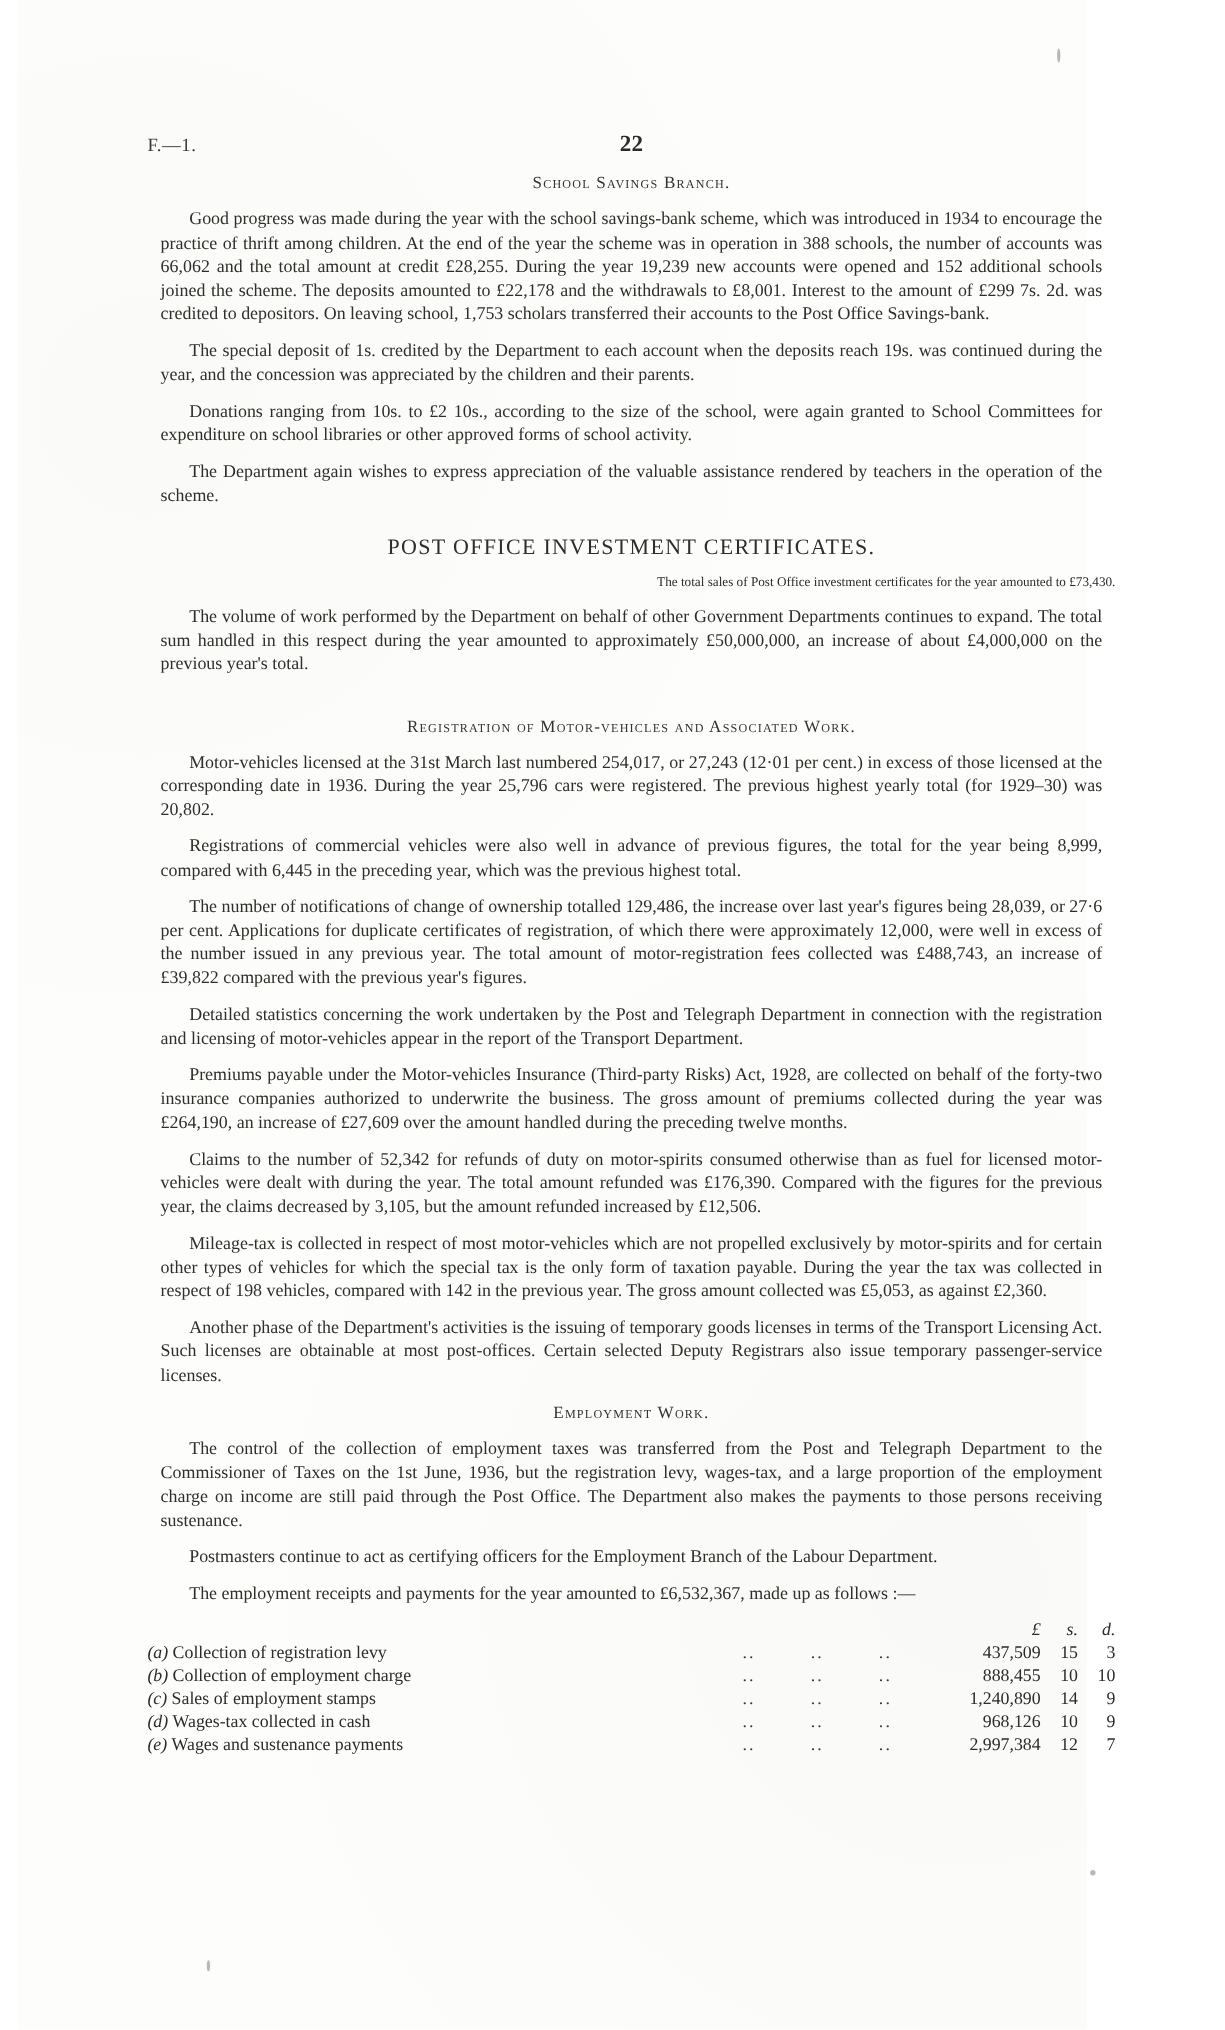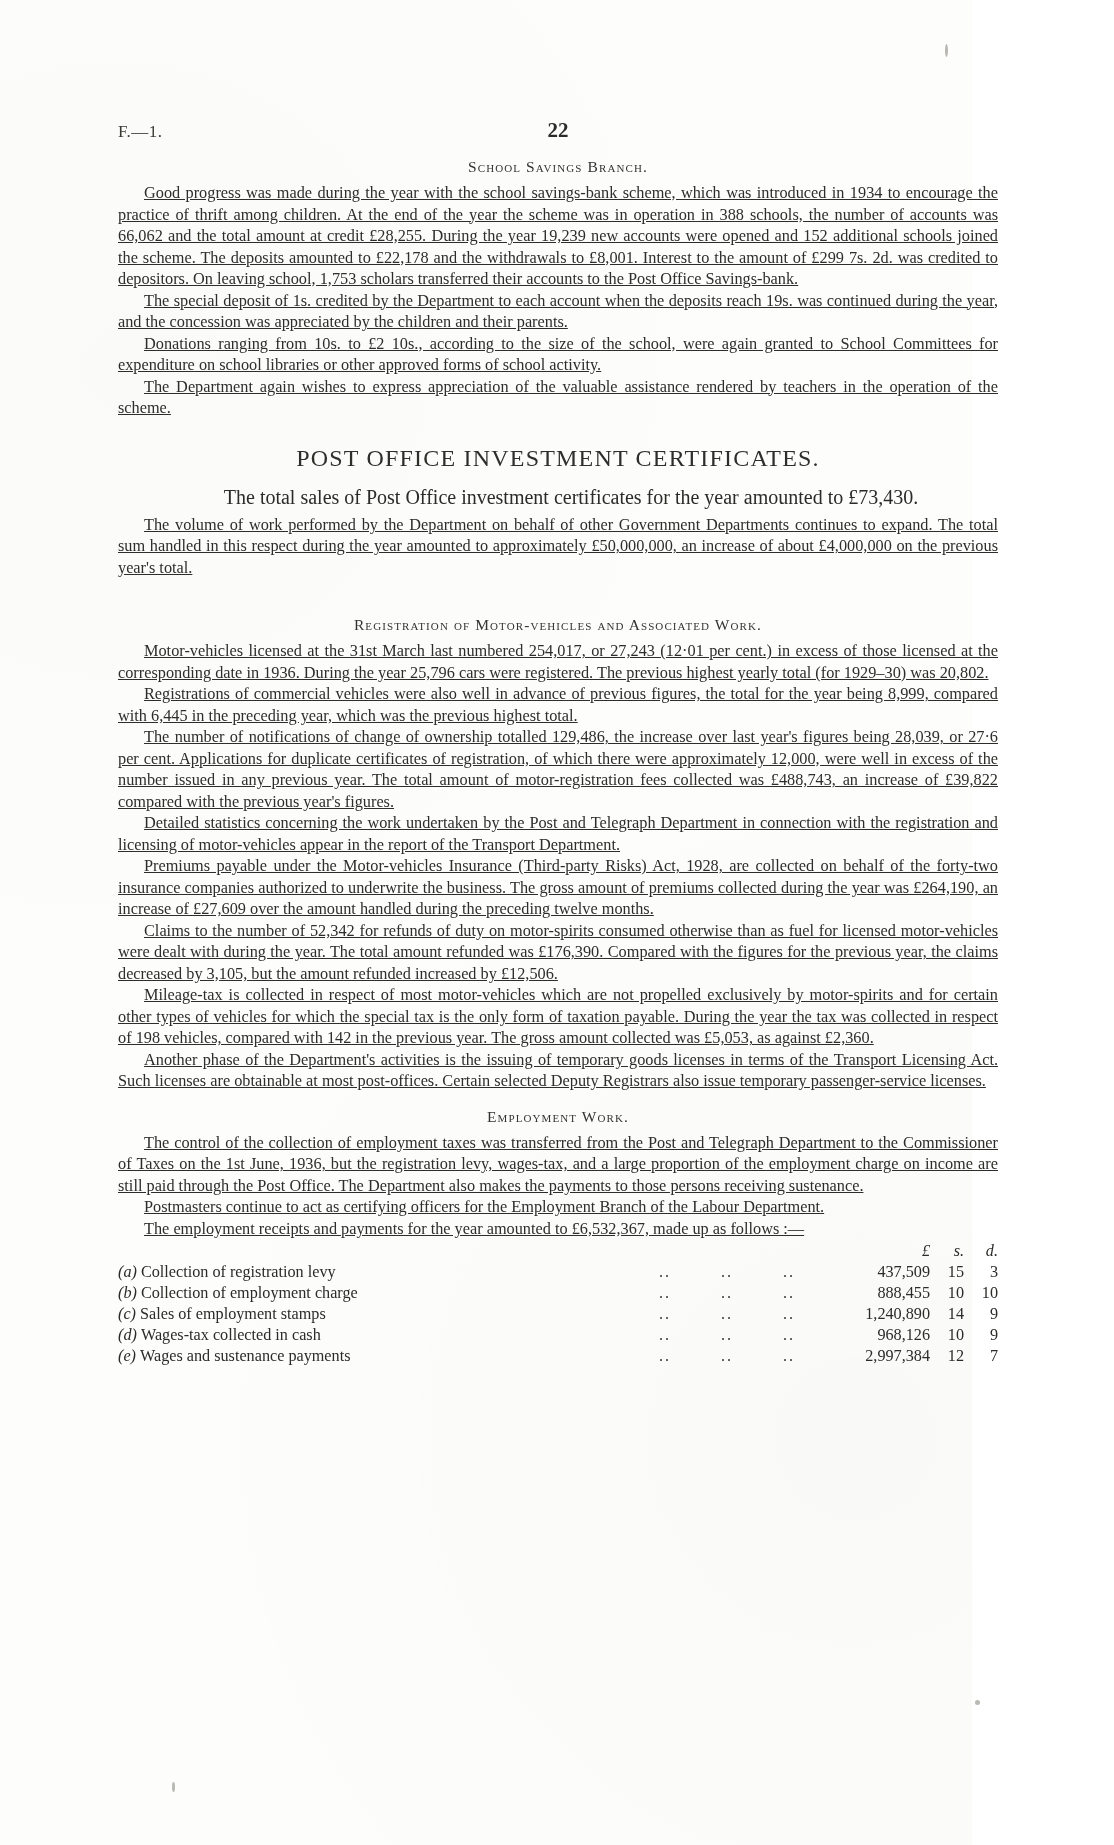--- a/index.html
+++ b/index.html
@@ -10,21 +10,21 @@
   body {
     width: 1114px;
     height: 1845px;
     position: relative;
     font-family: "Liberation Serif", serif;
     color: #2b2b28;
     overflow: hidden;
   }
   .page {
     position: absolute;
-    top: 0; left: 0;
+    top: 0; left: 16px;
     width: 972px;
     height: 1845px;
     background: #fdfdfb;
     background-image:
       radial-gradient(circle at 12% 20%, rgba(0,0,0,0.012) 0%, rgba(0,0,0,0) 38%),
       radial-gradient(circle at 88% 78%, rgba(0,0,0,0.014) 0%, rgba(0,0,0,0) 42%);
   }
   .content {
     position: absolute;
     top: 118px;
@@ -58,40 +58,39 @@
   h2.sec {
     font-size: 15.5px;
     font-variant: small-caps;
     letter-spacing: 1.1px;
     text-align: center;
     font-weight: normal;
     margin: 10px 0 6px 0;
     color: #33332f;
   }
   h2.sec-caps {
-    font-size: 24px;
+    font-size: 20px;
     text-align: center;
     letter-spacing: 1.2px;
     font-weight: normal;
     margin: 26px 0 12px 0;
     color: #2e2e2a;
   }
   p.para {
     font-size: 16.3px;
     line-height: 1.32;
     text-align: justify;
-    margin: 0;
+    margin: 12px;
     text-indent: 26px;
     color: #2d2d29;
-    text-decoration: underline;
   }
   p.lead {
-    font-size: 20px;
+    font-size: 12px;
     line-height: 1.32;
-    text-align: center;
+    text-align: right;
     margin: 0 0 4px 0;
     text-indent: 26px;
   }
   .block { margin-bottom: 0px; }
   table.amounts {
     margin-top: 2px;
     border-collapse: collapse;
     font-size: 16.2px;
     width: 100%;
   }

